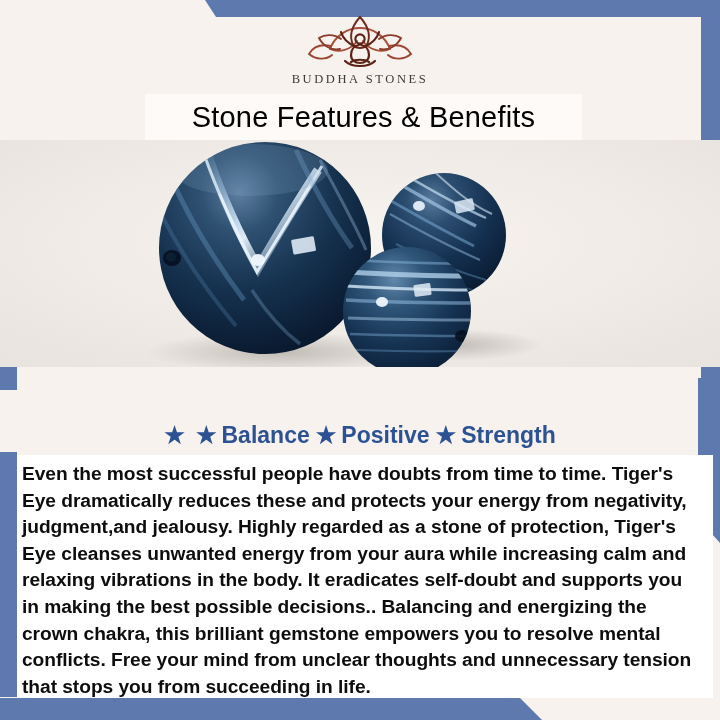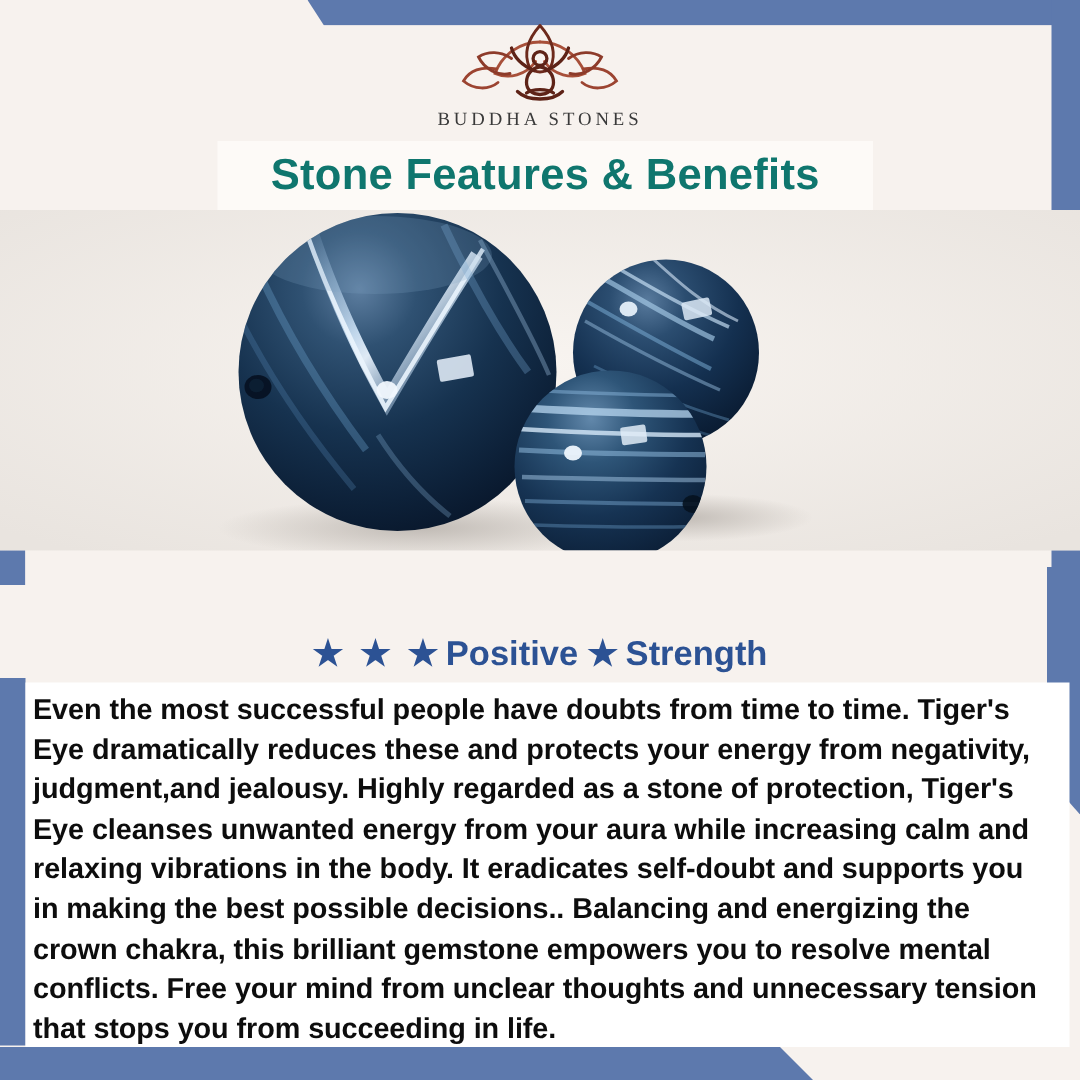--- a/index.html
+++ b/index.html
@@ -93,23 +93,23 @@
     position: absolute;
     left: 145px; top: 94px;
     width: 437px; height: 46px;
     background: #fdfaf7;
     display: flex;
     align-items: center;
     justify-content: center;
   }
   .title-band .title-text {
     font-family: "Liberation Sans", sans-serif;
-    font-weight: bold;
+    font-weight: normal;
     font-size: 29px;
-    color: #0f766e;
+    color: #000000;
     letter-spacing: 0.2px;
     white-space: nowrap;
   }
 
   
   .photo {
     position: absolute;
     left: 0; top: 140px;
     width: 720px; height: 227px;
     background: linear-gradient(175deg, #f6f1ec 0%, #efebe6 55%, #eae5e0 100%);
@@ -334,20 +334,21 @@
     </svg>
   </div>
 
 
   <div class="benefits">
     <span class="benefit">
       <span class="star">★</span>
     </span>
     <span class="benefit">
       <span class="star">★</span>
+      <span>Balance</span>
     </span>
     <span class="benefit">
       <span class="star">★</span>
       <span>Positive</span>
     </span>
     <span class="benefit">
       <span class="star">★</span>
       <span>Strength</span>
     </span>
   </div>

